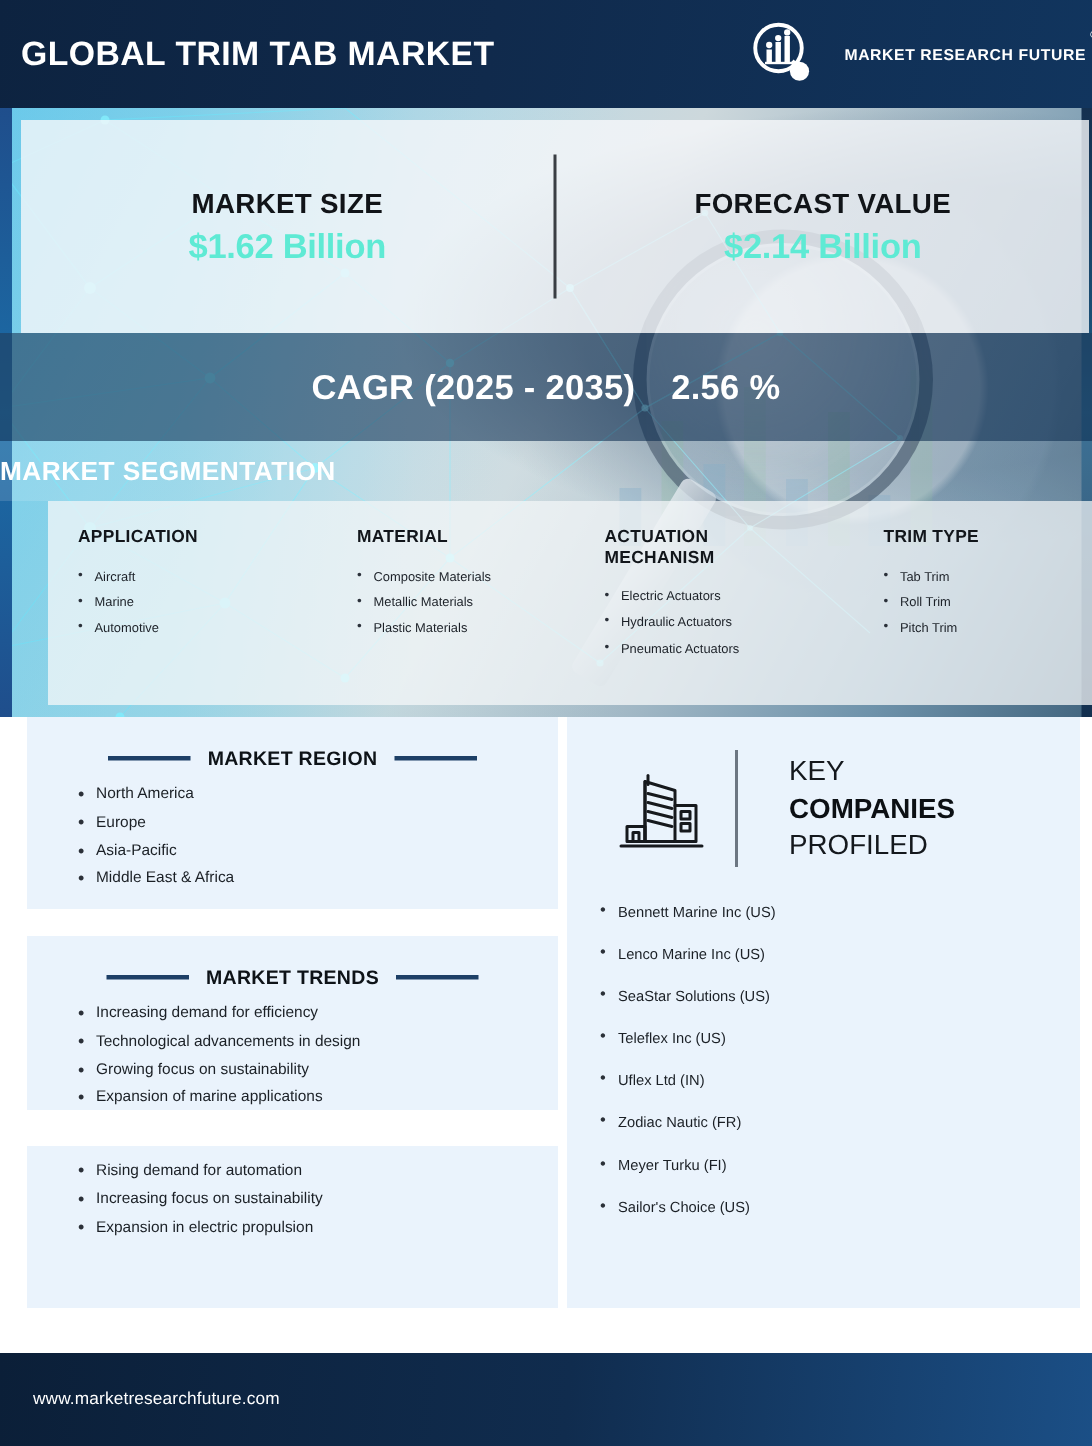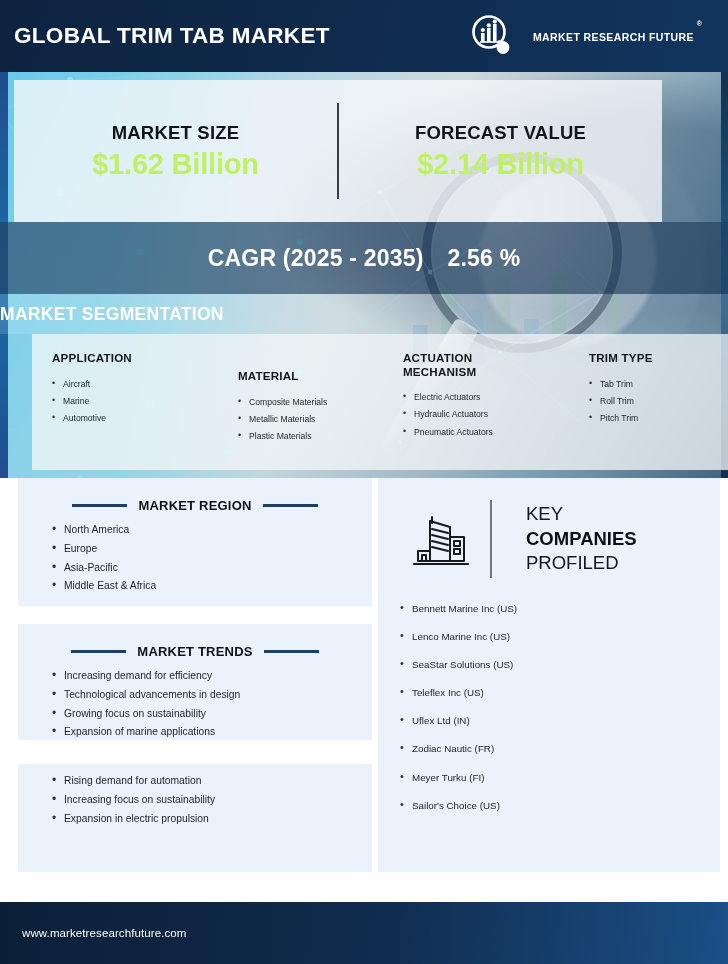--- a/index.html
+++ b/index.html
@@ -9,21 +9,21 @@
     background:#ffffff;
     position:relative;
     overflow:hidden;
   }
 
   
   .header {
     position:absolute; left:0; top:0; width:728px; height:72px;
     background:linear-gradient(100deg,#0d2340 0%,#102a4c 45%,#11355e 100%);
     display:flex; align-items:center; justify-content:space-between;
-    padding:0 34px 0 14px;
+    padding:0 4px 0 14px;
   }
   .header-title {
     color:#ffffff; font-size:22.5px; font-weight:bold; letter-spacing:.3px;
     white-space:nowrap;
   }
   .logo-wrap { display:flex; align-items:center; gap:19px; }
   .logo-mark { width:44px; height:44px; flex:0 0 44px; }
   .logo-text-box { position:relative; }
   .logo-text {
     color:#ffffff; font-size:10.5px; font-weight:bold; letter-spacing:.4px;
@@ -81,30 +81,30 @@
     position:absolute; left:0; top:0; width:8px; height:100%;
     background:linear-gradient(180deg,#1f4e8c,#1b6ea8 50%,#1f4e8c);
   }
   .hero-rightstripe {
     position:absolute; right:0; top:0; width:7px; height:100%;
     background:linear-gradient(180deg,#14304f,#1d5c86 50%,#14304f);
   }
 
   
   .card-size {
-    position:absolute; left:14px; top:8px; width:648px; height:142px;
+    position:absolute; left:14px; top:8px; width:712px; height:142px;
     background:rgba(246,248,250,.80);
     display:flex; align-items:center;
   }
   .size-half {
     flex:1; display:flex; flex-direction:column; align-items:center; justify-content:center;
     gap:4px;
   }
   .size-label { font-size:18.5px; font-weight:bold; color:#111418; letter-spacing:.2px; }
-  .size-value { font-size:29px; font-weight:bold; color:#bef264; letter-spacing:-.2px; }
+  .size-value { font-size:23px; font-weight:bold; color:#5eead4; letter-spacing:-.2px; }
   .size-div { width:2px; height:96px; background:#1b1f25; opacity:.85; }
 
   .band-cagr {
     position:absolute; left:0; top:150px; width:728px; height:72px;
     background:rgba(33,62,94,.62);
     display:flex; align-items:center; justify-content:center; gap:24px;
   }
   .cagr-txt { color:#ffffff; font-size:23px; font-weight:bold; letter-spacing:.2px; }
 
   .band-seg {
@@ -114,21 +114,21 @@
   }
   .band-seg span { color:#ffffff; font-size:17.5px; font-weight:bold; letter-spacing:.3px; }
 
   .card-seg {
     position:absolute; left:32px; top:262px; width:700px; height:136px;
     background:rgba(244,247,249,.76);
     display:flex; padding:17px 0 0 0;
   }
   .seg-col { flex:1; padding-left:20px; }
   .seg-col:nth-child(1){ flex:0 0 186px; }
-  .seg-col:nth-child(2){ flex:0 0 165px;margin-top:18px; }
+  .seg-col:nth-child(2){ flex:0 0 165px; }
   .seg-col:nth-child(3){ flex:0 0 186px; }
   .seg-title {
     font-size:11.6px; font-weight:bold; color:#12161b; letter-spacing:.2px;
     line-height:1.18; margin-bottom:15px; white-space:pre-line;
   }
   .seg-list { list-style:none; }
   .seg-list li {
     font-size:8.6px; color:#1c2128; line-height:1.0; margin-bottom:8.5px;
     position:relative; padding-left:11px;
   }

